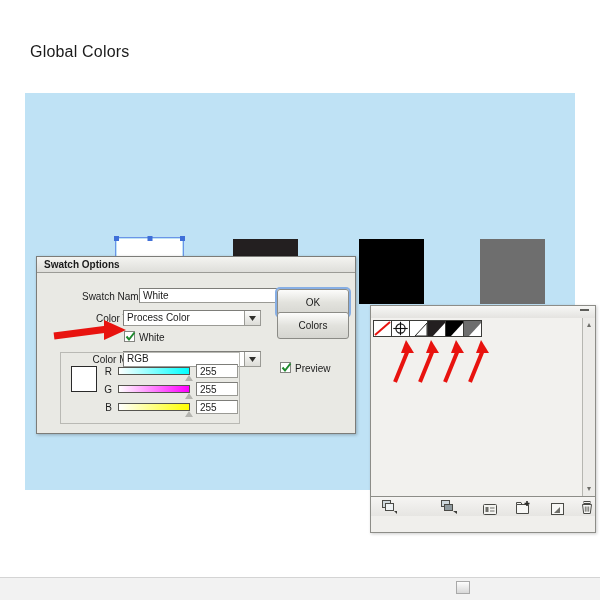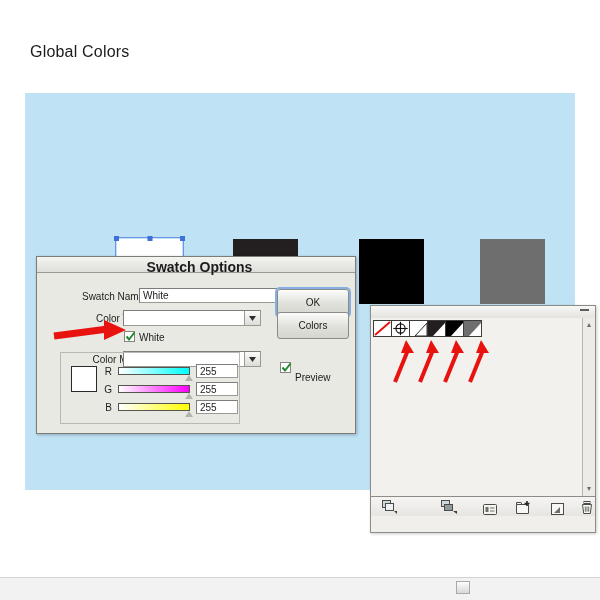--- a/index.html
+++ b/index.html
@@ -75,26 +75,25 @@
     width: 320px; height: 178px;
     background: #e9e9e4;
     border: 1px solid #7c7c78;
     box-shadow: 1px 1px 3px rgba(0,0,0,.25);
     box-sizing: border-box;
   }
   .dlg-title {
     height: 16px;
     background: linear-gradient(to bottom, #f4f4f1 0%, #dededa 100%);
     border-bottom: 1px solid #9b9b96;
-    font-size: 14px;
+    font-size: 10px;
     color: #1b1b1b;
     padding: 2px 0 0 7px;
     box-sizing: border-box;
     font-weight: bold;
-    text-align: center;
   }
   .dlg-body { position: relative; height: 161px; }
 
   .fld-label {
     position: absolute;
     font-size: 10px;
     color: #1b1b1b;
     text-align: right;
     white-space: nowrap;
   }
@@ -355,49 +354,51 @@
   <div class="dialog">
     <div class="dlg-title">Swatch Options</div>
 
     <div class="dlg-body">
 
       <div class="fld-label" style="left:22px; top:18px; width:88px;">Swatch Name:</div>
       <div class="txtbox" style="left:86px; top:15px; width:138px;">White</div>
 
       <div class="fld-label" style="left:22px; top:40px; width:88px;">Color Type:</div>
       <div class="combo" style="left:86px; top:37px; width:138px;">
+        <div class="cval">Process Color</div>
         <div class="arrow">
           <svg width="7" height="5" viewBox="0 0 7 5">
               <path d="M0 0 L7 0 L3.5 5 Z" fill="#2f2f2c"></path>
             </svg>
         </div>
       </div>
 
       <div class="cbx" style="left:87px; top:58px;">
         <svg width="11" height="11" viewBox="0 0 11 11">
           <path d="M1.5 5.5 L4 8.5 L9.5 1.5" stroke="#1f8a2e" stroke-width="2" fill="none"></path>
         </svg>
       </div>
       <div class="cbx-label" style="left:102px; top:59px;">White</div>
 
       <div class="fld-label" style="left:22px; top:81px; width:88px;">Color Mode:</div>
       <div class="combo" style="left:86px; top:78px; width:138px;">
+        <div class="cval">RGB</div>
         <div class="arrow">
           <svg width="7" height="5" viewBox="0 0 7 5">
               <path d="M0 0 L7 0 L3.5 5 Z" fill="#2f2f2c"></path>
             </svg>
         </div>
       </div>
 
       <div class="cbx" style="left:243px; top:89px;">
         <svg width="11" height="11" viewBox="0 0 11 11">
           <path d="M1.5 5.5 L4 8.5 L9.5 1.5" stroke="#1f8a2e" stroke-width="2" fill="none"></path>
         </svg>
       </div>
-      <div class="cbx-label" style="left:258px; top:99px;">Preview</div>
+      <div class="cbx-label" style="left:258px; top:90px;">Preview</div>
 
       <div class="btn focus" style="left:240px; top:16px;">OK</div>
       <div class="btn" style="left:240px; top:39px;">Colors</div>
     </div>
   </div>
 
   <div class="groupbox"></div>
   <div class="swatch-preview"></div>
 
   <div class="ch-label" style="left:100px; top:366px;">R</div>

